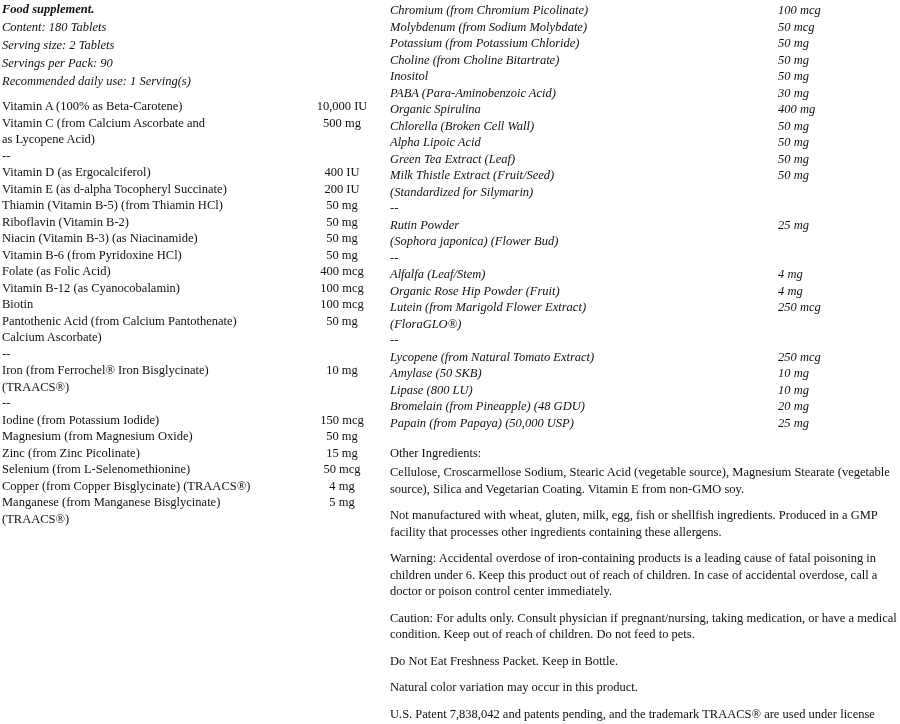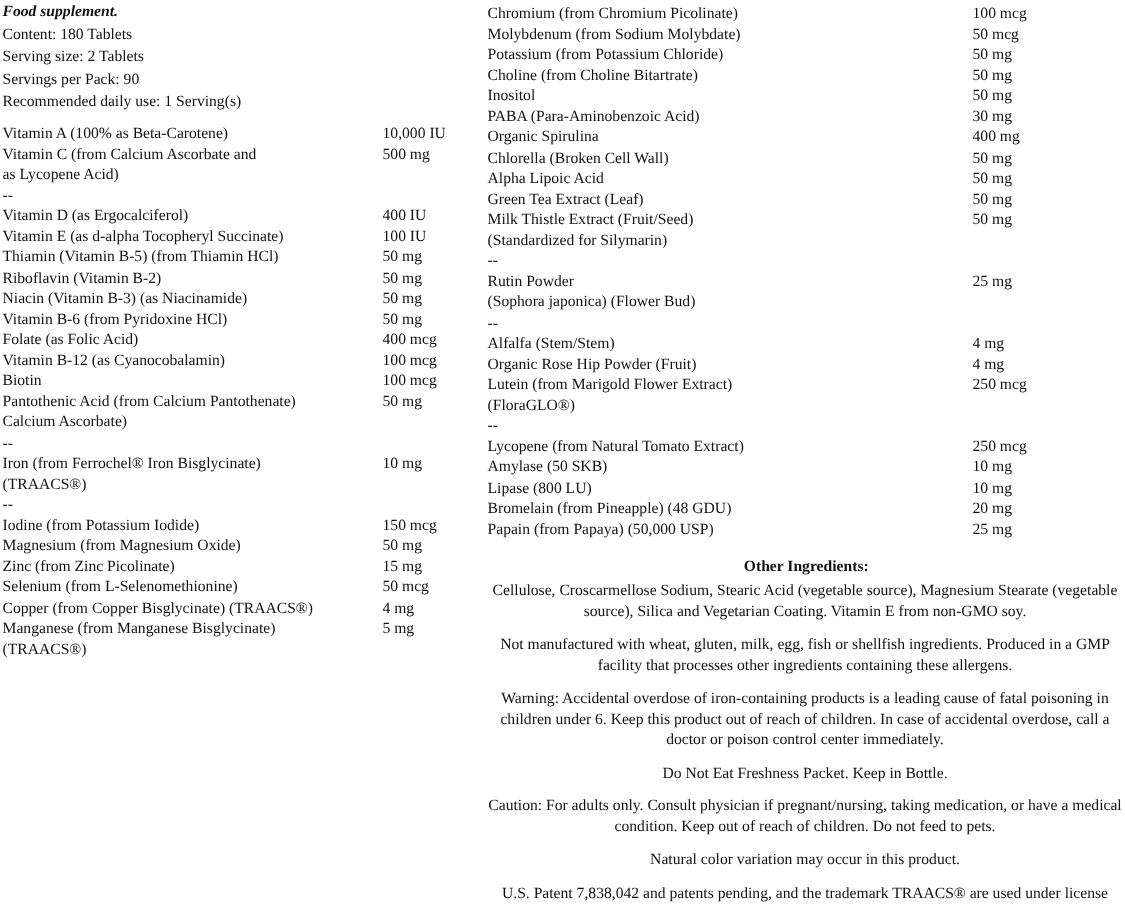--- a/index.html
+++ b/index.html
@@ -37,63 +37,64 @@
     padding-top: 2px;
   }
 
   .hdr-bold {
     font-weight: bold;
     font-style: italic;
     margin: 0 0 2px 2px;
     line-height: 15px;
   }
   .hdr-italic {
+    font-style: italic;
     margin: 0 0 1px 2px;
     line-height: 17px;
   }
 
   .nutrient-table {
     width: 100%;
     border-collapse: collapse;
     margin-top: 8px;
   }
   .nutrient-table td {
     vertical-align: top;
     line-height: 16.5px;
     padding: 0;
   }
   .nutrient-table td.name {
     padding-left: 2px;
     padding-right: 6px;
   }
   .nutrient-table td.amt {
-    text-align: left;
+    text-align: center;
     white-space: nowrap;
     padding-right: 2px;
     width: 72px;
   }
   .col-right .nutrient-table {
     margin-top: 0;
+    font-style: italic;
   }
   .col-right .nutrient-table td.amt {
     text-align: left;
     width: 120px;
     padding-left: 6px;
   }
 
   .section-title {
-    font-weight: bold;
+    font-weight: normal;
     margin: 14px 0 3px 2px;
     line-height: 16px;
-    text-align: center;
   }
   .para {
     margin: 0 2px 10px 2px;
     line-height: 16.5px;
-    text-align: center;
+    text-align: left;
   }
   .last-para {
     margin-bottom: 0;
   }
 </style>
 </head>
 <body>
 
 <div class="page">
 
@@ -121,21 +122,21 @@
           <tr>
             <td class="name">--</td>
             <td class="amt"></td>
           </tr>
           <tr>
             <td class="name">Vitamin D (as Ergocalciferol)</td>
             <td class="amt">400 IU</td>
           </tr>
           <tr>
             <td class="name">Vitamin E (as d-alpha Tocopheryl Succinate)</td>
-            <td class="amt">100 IU</td>
+            <td class="amt">200 IU</td>
           </tr>
           <tr>
             <td class="name">Thiamin (Vitamin B-5) (from Thiamin HCl)</td>
             <td class="amt">50 mg</td>
           </tr>
           <tr>
             <td class="name">Riboflavin (Vitamin B-2)</td>
             <td class="amt">50 mg</td>
           </tr>
           <tr>
@@ -275,21 +276,21 @@
           </tr>
           <tr>
             <td class="name">(Sophora japonica) (Flower Bud)</td>
             <td class="amt"></td>
           </tr>
           <tr>
             <td class="name">--</td>
             <td class="amt"></td>
           </tr>
           <tr>
-            <td class="name">Alfalfa (Stem/Stem)</td>
+            <td class="name">Alfalfa (Leaf/Stem)</td>
             <td class="amt">4 mg</td>
           </tr>
           <tr>
             <td class="name">Organic Rose Hip Powder (Fruit)</td>
             <td class="amt">4 mg</td>
           </tr>
           <tr>
             <td class="name">Lutein (from Marigold Flower Extract)</td>
             <td class="amt">250 mcg</td>
           </tr>
@@ -322,20 +323,20 @@
             <td class="amt">25 mg</td>
           </tr>
         </tbody>
     </table>
 
     <div class="section-title">Other Ingredients:</div>
     <div id="right-paragraphs">
         <div class="para">Cellulose, Croscarmellose Sodium, Stearic Acid (vegetable source), Magnesium Stearate (vegetable source), Silica and Vegetarian Coating. Vitamin E from non-GMO soy.</div>
         <div class="para">Not manufactured with wheat, gluten, milk, egg, fish or shellfish ingredients. Produced in a GMP facility that processes other ingredients containing these allergens.</div>
         <div class="para">Warning: Accidental overdose of iron-containing products is a leading cause of fatal poisoning in children under 6. Keep this product out of reach of children. In case of accidental overdose, call a doctor or poison control center immediately.</div>
+        <div class="para">Caution: For adults only. Consult physician if pregnant/nursing, taking medication, or have a medical condition. Keep out of reach of children. Do not feed to pets.</div>
         <div class="para">Do Not Eat Freshness Packet. Keep in Bottle.</div>
-        <div class="para">Caution: For adults only. Consult physician if pregnant/nursing, taking medication, or have a medical condition. Keep out of reach of children. Do not feed to pets.</div>
         <div class="para">Natural color variation may occur in this product.</div>
         <div class="para last-para">U.S. Patent 7,838,042 and patents pending, and the trademark TRAACS® are used under license from Albion Laboratories, Inc.; Ferrochel® is a registered trademark of Albion Laboratories, Inc.; FloraGLO® is a registered trademark of Kemin Industries, Inc.</div>
       </div>
   </div>
 
 </div>
 
 </body></html>

